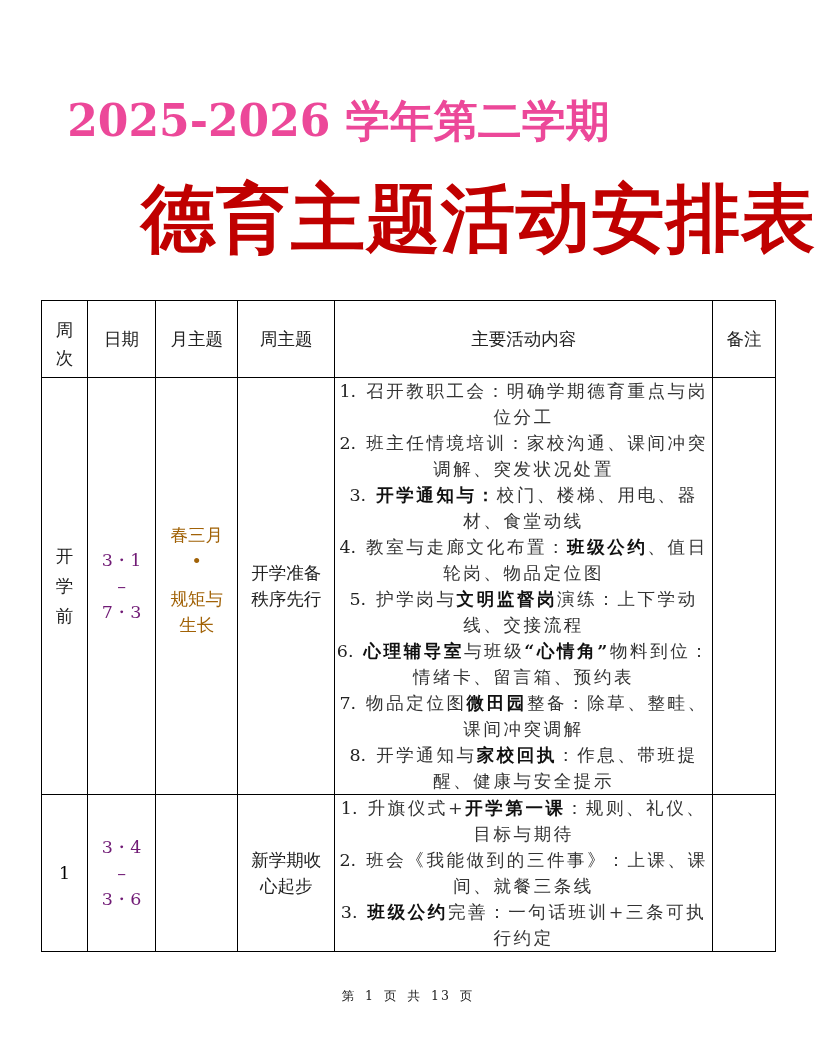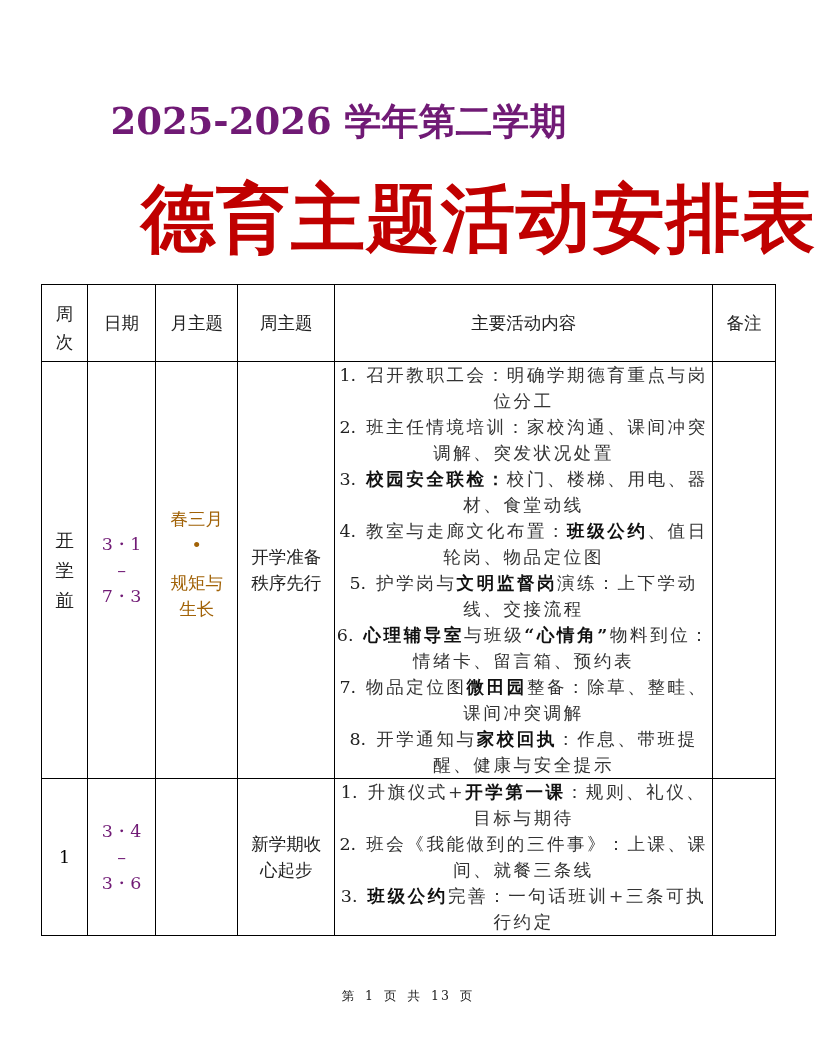--- a/index.html
+++ b/index.html
@@ -16,41 +16,41 @@
       color: #000;
     }
     .subtitle {
       position: absolute;
       top: 96px;
       left: 0;
       width: 677px;
       text-align: center;
       font-family: "DejaVu Serif", "Liberation Serif", serif;
       font-weight: bold;
-      font-size: 37px;
+      font-size: 44px;
       line-height: 50px;
       letter-spacing: 0px;
-      color: #701a75;
+      color: #ec4899;
     }
     .main-title {
       position: absolute;
       top: 168px;
       left: 0;
       width: 816px;
       text-align: right;
       font-family: "DejaVu Sans", "Liberation Sans", sans-serif;
       font-weight: bold;
       font-size: 74px;
       line-height: 100px;
       letter-spacing: 1px;
       color: #c00000;
     }
     table.schedule {
       position: absolute;
-      top: 284px;
+      top: 300px;
       left: 41px;
       width: 735px;
       border-collapse: collapse;
       table-layout: fixed;
       font-size: 17.5px;
     }
     table.schedule td, table.schedule th {
       border: 1.3px solid #000;
       padding: 0;
       font-weight: normal;
@@ -76,21 +76,20 @@
     }
     tr.row-1 { height: 415px; }
     tr.row-2 { height: 156px; }
 
     .vertical-text {
       display: inline-block;
       width: 1.1em;
       word-break: break-all;
       line-height: 30px;
       color: #222;
-      text-decoration: underline;
     }
     .date-block {
       display: flex;
       flex-direction: column;
       align-items: center;
       line-height: 26px;
       color: #701a75;
     }
     .theme-block {
       display: inline-block;
@@ -178,21 +177,21 @@
           <div>•</div>
           <div style="width:3.2em;margin:12px auto;word-break:break-all;">规矩与生长</div>
         </div>
       </td>
       <td>
         <span class="week-theme">开学准备秩序先行</span>
       </td>
       <td class="content-cell" id="activities-0">
           <span class="activity"><span class="num">1.</span><span>召开教职工会：明确学期德育重点与岗位分工</span></span>
           <span class="activity"><span class="num">2.</span><span>班主任情境培训：家校沟通、课间冲突调解、突发状况处置</span></span>
-          <span class="activity"><span class="num">3.</span><b>校园安全联检：</b><span>校门、楼梯、用电、器材、食堂动线</span></span>
+          <span class="activity"><span class="num">3.</span><b>开学通知与：</b><span>校门、楼梯、用电、器材、食堂动线</span></span>
           <span class="activity"><span class="num">4.</span><span>教室与走廊文化布置：</span><b>班级公约</b><span>、值日轮岗、物品定位图</span></span>
           <span class="activity"><span class="num">5.</span><span>护学岗与</span><b>文明监督岗</b><span>演练：上下学动线、交接流程</span></span>
           <span class="activity"><span class="num">6.</span><b>心理辅导室</b><span>与班级</span><b>“心情角”</b><span>物料到位：情绪卡、留言箱、预约表</span></span>
           <span class="activity"><span class="num">7.</span><span>物品定位图</span><b>微田园</b><span>整备：除草、整畦、课间冲突调解</span></span>
           <span class="activity"><span class="num">8.</span><span>开学通知与</span><b>家校回执</b><span>：作息、带班提醒、健康与安全提示</span></span>
         </td>
       <td></td>
     </tr>
     <tr class="row-2">
       <td>1</td>

